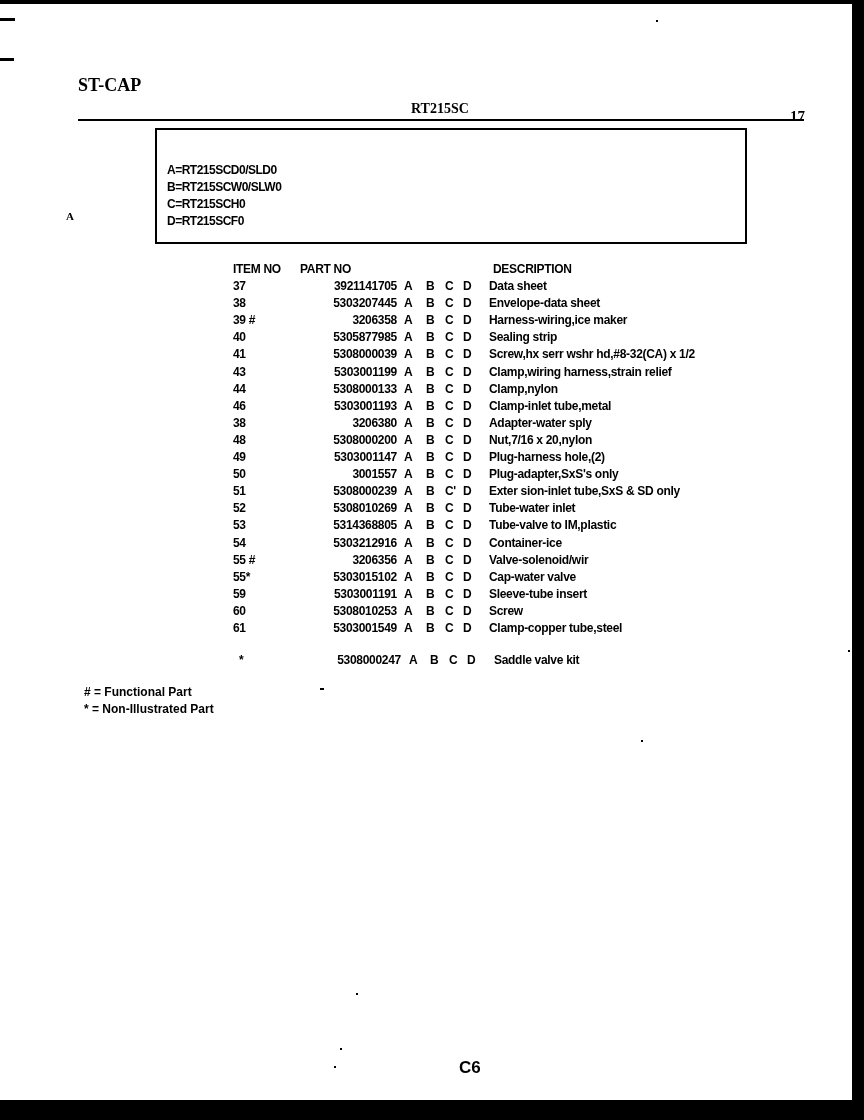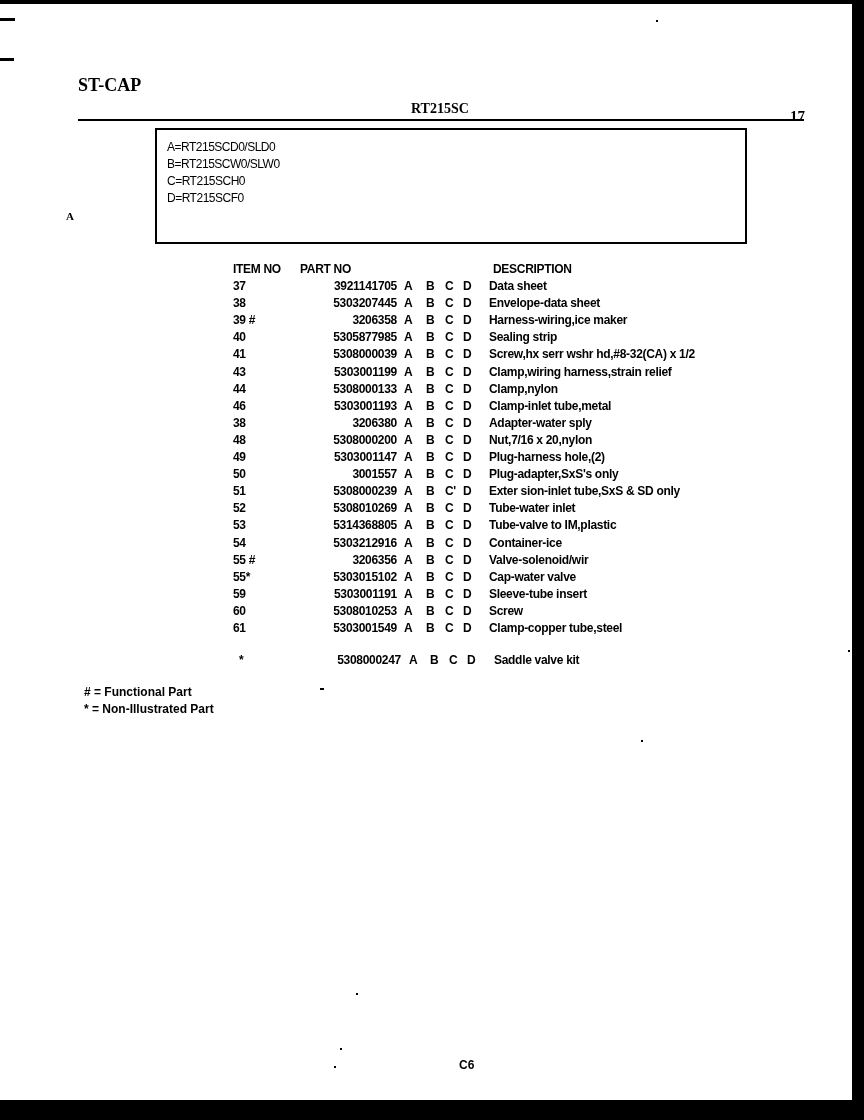--- a/index.html
+++ b/index.html
@@ -7,36 +7,36 @@
   .border-top { position:absolute; left:0; top:0; width:864px; height:4px; background:#000; }
   .border-right { position:absolute; left:852px; top:0; width:12px; height:1120px; background:#000; }
   .border-bottom { position:absolute; left:0; top:1100px; width:864px; height:20px; background:#000; }
   .tick { position:absolute; left:0; height:3px; background:#000; }
   .serif { font-family:"Liberation Serif", serif; font-weight:bold; }
   .hdr-left { position:absolute; left:78px; top:75px; font-size:18px; }
   .hdr-center { position:absolute; left:411px; top:89px; font-size:14px;margin-top:12px; }
   .hdr-right { position:absolute; left:790px; top:72px; font-size:15px;margin-top:36px; }
   .rule { position:absolute; left:78px; top:119px; width:726px; height:2px; background:#000; }
   .model-box { position:absolute; left:155px; top:128px; width:588px; height:112px; border:2px solid #000; }
-  .model-list { position:absolute; left:10px; top:9px; font-size:12px; font-weight:normal; letter-spacing:-0.5px; line-height:17px; }
+  .model-list { position:absolute; left:10px; top:32px; font-size:12px; font-weight:bold; letter-spacing:-0.5px; line-height:17px; }
   .marker-a { position:absolute; left:66px; top:210px; font-size:11px; }
   .parts { position:absolute; left:233px; top:262px; font-size:12px; font-weight:bold; letter-spacing:-0.3px; }
   .row { position:relative; height:17.1px; white-space:nowrap; }
   .row span { position:absolute; top:0; }
   .c-item { left:0; }
   .c-part { left:72px; width:92px; text-align:right; }
   .c-a { left:171px; }
   .c-b { left:193px; }
   .c-c { left:212px; }
   .c-d { left:230px; }
   .c-desc { left:256px; }
   .hdr-row span { font-weight:bold; }
   .gap { height:15px; }
   .legend { position:absolute; left:84px; top:684px; font-size:12px; font-weight:bold; line-height:17px; }
-  .page-code { position:absolute; left:459px; top:1058px; font-size:12px; font-weight:bold; }
+  .page-code { position:absolute; left:459px; top:1058px; font-size:17px; font-weight:bold; }
   .speck { position:absolute; width:2px; height:2px; background:#000; }
 </style>
 </head>
 <body>
 
 <div class="border-top"></div>
 <div class="border-right"></div>
 <div class="border-bottom"></div>
 <div class="tick" style="top:18px;width:15px;"></div>
 <div class="tick" style="top:58px;width:14px;"></div>

